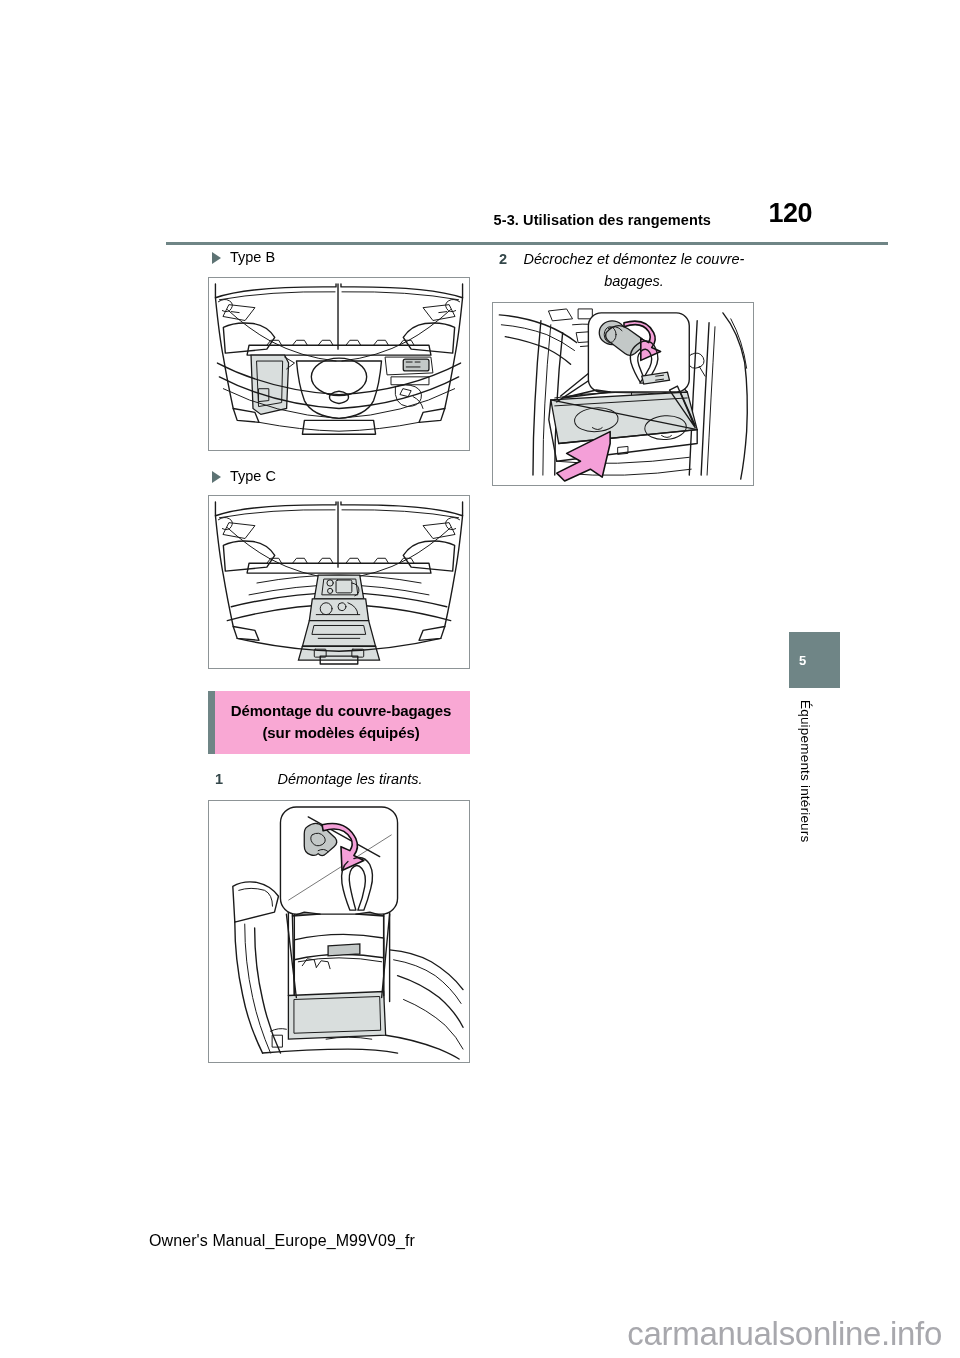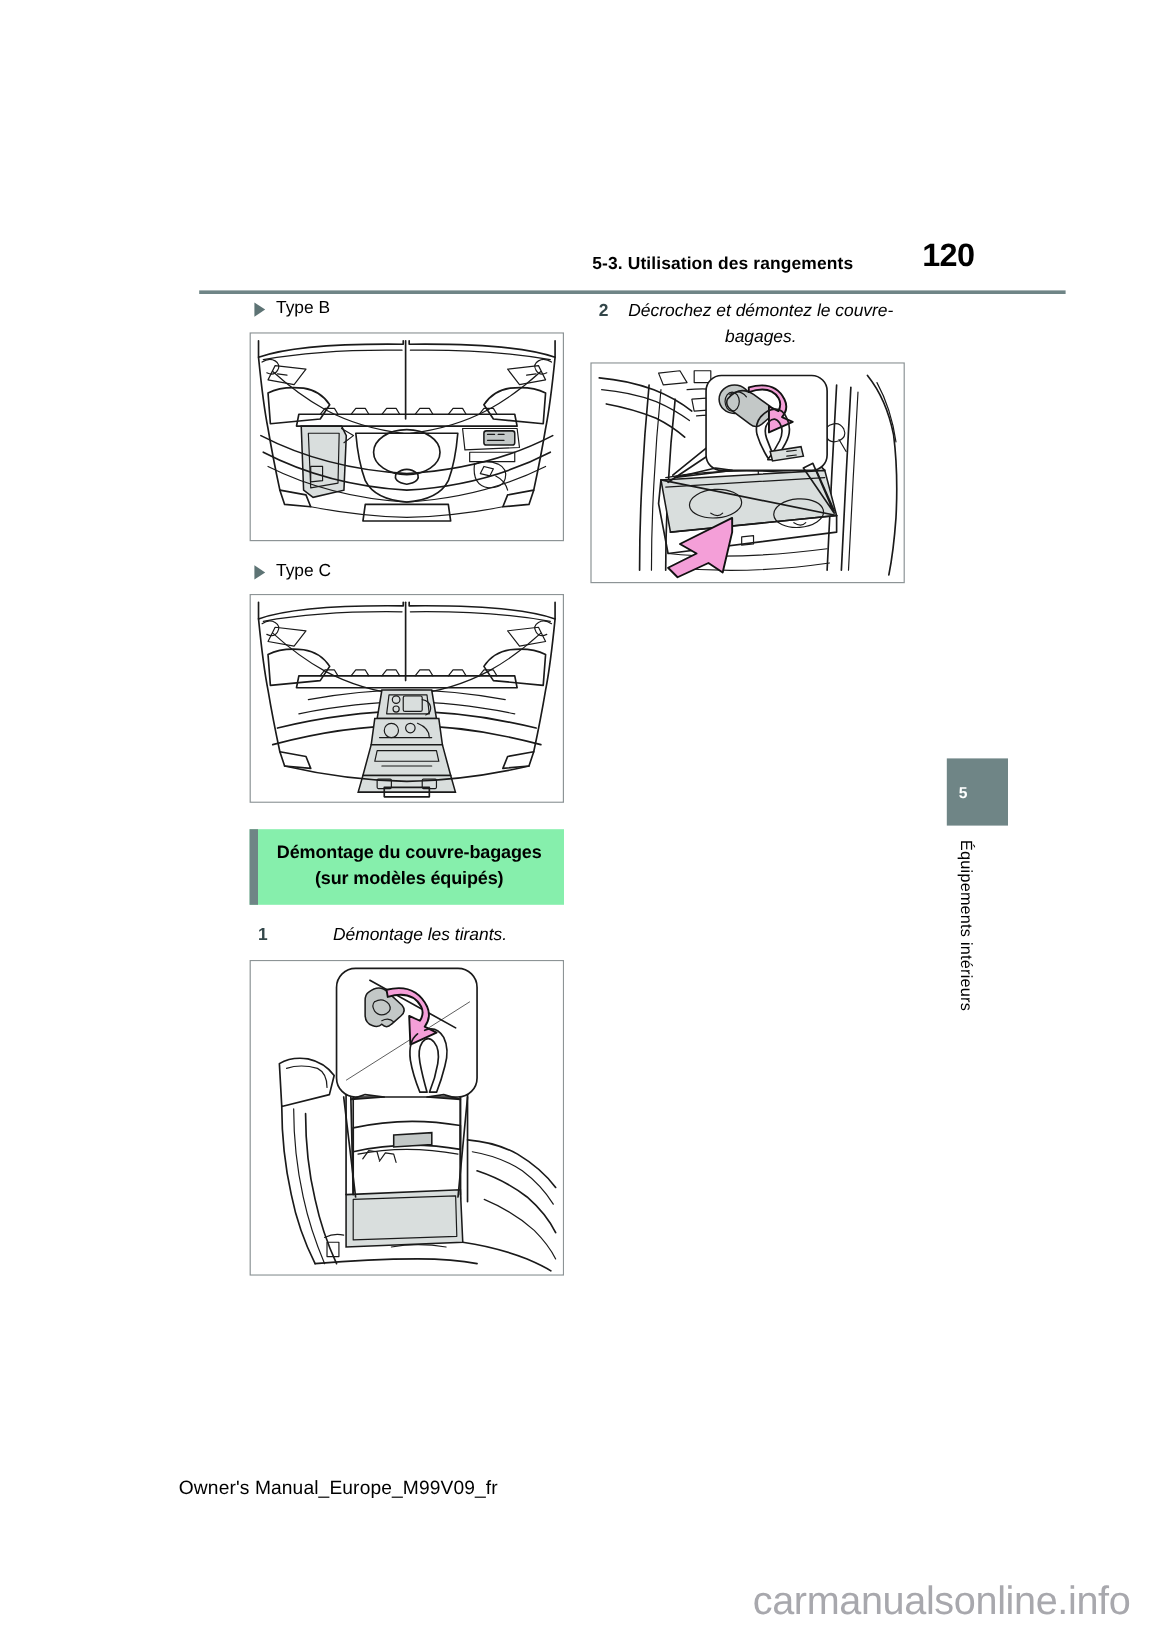--- a/index.html
+++ b/index.html
@@ -105,21 +105,21 @@
     background: #fff;
     box-sizing: border-box;
     margin-bottom: 16px;
     overflow: hidden;
   }
   .figure svg { display: block; width: 100%; height: 100%; }
 
   
   .section-box {
     position: relative;
-    background: #86efac;
+    background: #f9a8d4;
     padding: 9px 10px 10px 14px;
     margin: 22px 0 14px 0;
     box-sizing: border-box;
   }
   .section-box::before {
     content: "";
     position: absolute;
     left: 0; top: 0; bottom: 0;
     width: 7px;
     background: #6f8586;

